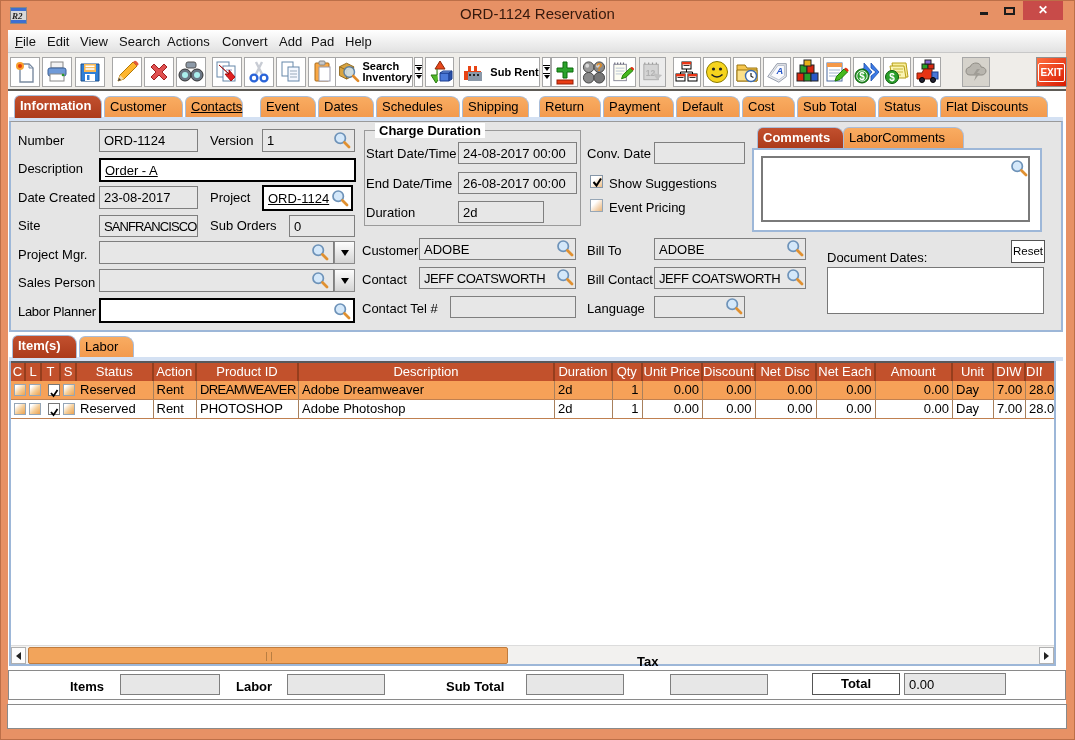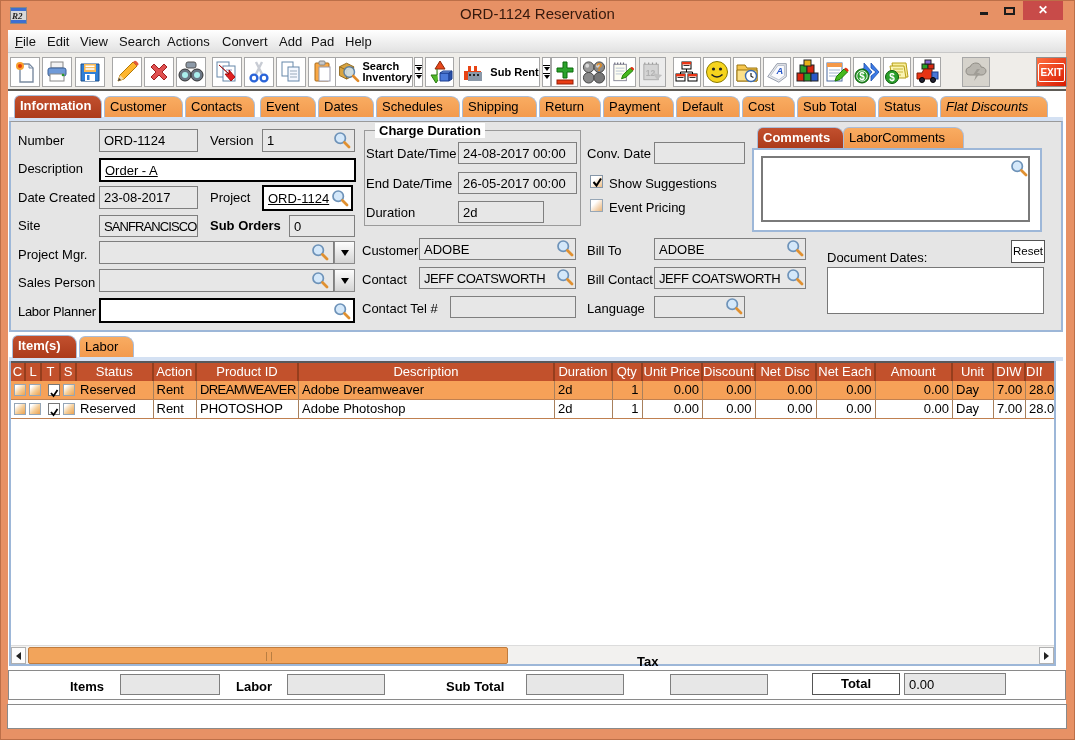--- a/index.html
+++ b/index.html
@@ -327,32 +327,32 @@
       </svg>
     </div>
 <div class="tb" style="left:1028px;width:31px;background:linear-gradient(135deg,#ff7040,#d81800);border:1px solid #909090;">
       <span style="font:bold 10px 'Liberation Sans',sans-serif;color:#fff;border:1px solid #fff;padding:3px 1px;border-radius:2px;">EXIT</span>
     </div>
 </div>
 
 <div class="tabrow" style="top:94px;">
 <div class="tab act" style="left:6px;width:88px;">Information</div>
 <div class="tab" style="left:96px;width:79px;">Customer</div>
-<div class="tab" style="left:177px;width:70px;">Contacts</div>
+<div class="tab" style="left:177px;width:58px;text-decoration:underline;">Contacts</div>
 <div class="tab" style="left:252px;width:56px;">Event</div>
 <div class="tab" style="left:310px;width:56px;">Dates</div>
 <div class="tab" style="left:368px;width:84px;">Schedules</div>
-<div class="tab" style="left:454px;width:75px;">Shipping</div>
+<div class="tab" style="left:454px;width:67px;">Shipping</div>
 <div class="tab" style="left:531px;width:62px;">Return</div>
 <div class="tab" style="left:595px;width:71px;">Payment</div>
 <div class="tab" style="left:668px;width:64px;">Default</div>
 <div class="tab" style="left:734px;width:53px;">Cost</div>
 <div class="tab" style="left:789px;width:79px;">Sub Total</div>
 <div class="tab" style="left:870px;width:60px;">Status</div>
-<div class="tab" style="left:932px;width:108px;font-style:italic;">Flat Discounts</div>
+<div class="tab" style="left:932px;width:108px;">Flat Discounts</div>
 </div>
 <div class="tabline" style="top:117px;"></div>
 
 <div id="panel" style="position:absolute;left:9px;top:121px;width:1054px;height:211px;background:#e5e5e5;border:2px solid #9db7d8;border-top:1px solid #9a9a9a;">
 <span class="lbl" style="left:7px;top:11px;">Number</span>
 <div class="fld" style="left:88px;top:7px;width:99px;height:23px;">ORD-1124</div>
 <span class="lbl" style="left:199px;top:11px;">Version</span>
 <div class="fld" style="left:251px;top:7px;width:93px;height:23px;">1</div>
 <svg class="mag" style="left:322px;top:9px;" width="18" height="18" viewBox="0 0 18 18">
       <circle cx="7.2" cy="7.2" r="5.2" fill="#d4e8fa" stroke="#6d92b8" stroke-width="1.7"></circle>
@@ -363,21 +363,21 @@
 <span class="lbl" style="left:7px;top:68px;">Date Created</span>
 <div class="fld" style="left:88px;top:64px;width:99px;height:23px;">23-08-2017</div>
 <span class="lbl" style="left:199px;top:68px;">Project</span>
 <div class="wfld" style="left:251px;top:63px;width:91px;height:26px;">ORD-1124</div>
 <svg class="mag" style="left:320px;top:67px;" width="18" height="18" viewBox="0 0 18 18">
       <circle cx="7.2" cy="7.2" r="5.2" fill="#d4e8fa" stroke="#6d92b8" stroke-width="1.7"></circle>
       <line x1="11.5" y1="11.5" x2="16" y2="16" stroke="#e09030" stroke-width="2.8" stroke-linecap="round"></line>
     </svg>
 <span class="lbl" style="left:7px;top:96px;">Site</span>
 <div class="fld" style="left:88px;top:93px;width:99px;height:22px;letter-spacing:-0.9px;">SANFRANCISCO</div>
-<span class="lbl" style="left:199px;top:96px;font-weight:bold;">Sub Orders</span>
+<span class="lbl" style="left:199px;top:96px;">Sub Orders</span>
 <div class="fld" style="left:278px;top:93px;width:66px;height:22px;">0</div>
 <span class="lbl" style="left:7px;top:125px;">Project Mgr.</span>
 <div class="fld" style="left:88px;top:119px;width:235px;height:23px;"></div>
 <svg class="mag" style="left:300px;top:121px;" width="18" height="18" viewBox="0 0 18 18">
       <circle cx="7.2" cy="7.2" r="5.2" fill="#d4e8fa" stroke="#6d92b8" stroke-width="1.7"></circle>
       <line x1="11.5" y1="11.5" x2="16" y2="16" stroke="#e09030" stroke-width="2.8" stroke-linecap="round"></line>
     </svg>
 <div class="combo-btn" style="left:323px;top:119px;height:23px;">
       <div class="arr"></div>
     </div>
@@ -396,21 +396,21 @@
       <circle cx="7.2" cy="7.2" r="5.2" fill="#d4e8fa" stroke="#6d92b8" stroke-width="1.7"></circle>
       <line x1="11.5" y1="11.5" x2="16" y2="16" stroke="#e09030" stroke-width="2.8" stroke-linecap="round"></line>
     </svg>
 
 <div class="grp" style="left:353px;top:8px;width:217px;height:96px;">
       <span>Charge Duration</span>
     </div>
 <span class="lbl" style="left:355px;top:24px;">Start Date/Time</span>
 <div class="fld" style="left:447px;top:20px;width:119px;height:22px;">24-08-2017 00:00</div>
 <span class="lbl" style="left:355px;top:54px;">End Date/Time</span>
-<div class="fld" style="left:447px;top:50px;width:119px;height:22px;">26-05-2017 00:00</div>
+<div class="fld" style="left:447px;top:50px;width:119px;height:22px;">26-08-2017 00:00</div>
 <span class="lbl" style="left:355px;top:83px;">Duration</span>
 <div class="fld" style="left:447px;top:79px;width:86px;height:22px;">2d</div>
 
 <span class="lbl" style="left:576px;top:24px;">Conv. Date</span>
 <div class="fld" style="left:643px;top:20px;width:91px;height:22px;"></div>
 <div class="cb" style="left:579px;top:53px;">
       <svg width="13" height="13" viewBox="0 0 13 13">
         <path d="M2.5 6l3 3.5 4.5-7" stroke="#000" stroke-width="2" fill="none"></path>
       </svg>
     </div>

